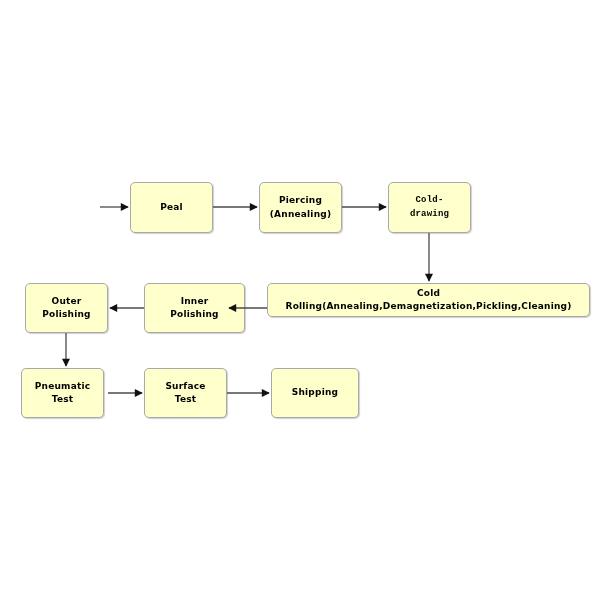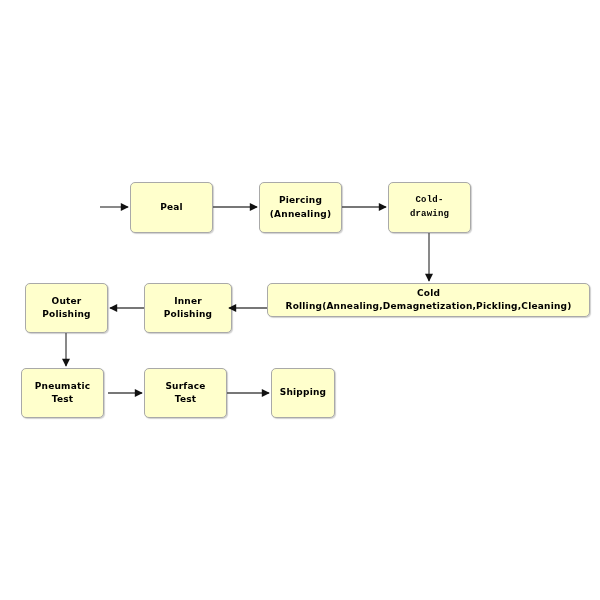--- a/index.html
+++ b/index.html
@@ -48,30 +48,30 @@
 <div class="canvas">
 
   <div class="node" style="left:130px; top:182px; width:83px; height:51px;">Peal</div>
   <div class="node" style="left:259px; top:182px; width:83px; height:51px;">Piercing
 (Annealing)</div>
   <div class="node" style="left:388px; top:182px; width:83px; height:51px;font-family:Liberation Mono, monospace;">Cold-
 drawing</div>
 
   <div class="node" style="left:267px; top:283px; width:323px; height:34px;">Cold
 Rolling(Annealing,Demagnetization,Pickling,Cleaning)</div>
-  <div class="node" style="left:144px; top:283px; width:88px; height:50px;">Inner
+  <div class="node" style="left:144px; top:283px; width:101px; height:50px;">Inner
 Polishing</div>
   <div class="node" style="left:25px;  top:283px; width:83px; height:50px;">Outer
 Polishing</div>
 
   <div class="node" style="left:13px;  top:368px; width:83px; height:50px;margin-left:8px;">Pneumatic
 Test</div>
   <div class="node" style="left:144px; top:368px; width:83px; height:50px;">Surface
 Test</div>
-  <div class="node" style="left:271px; top:368px; width:64px; height:50px;">Shipping</div>
+  <div class="node" style="left:271px; top:368px; width:88px; height:50px;">Shipping</div>
 
   <svg class="edges" viewBox="0 0 600 600" xmlns="http://www.w3.org/2000/svg">
     <defs>
       <marker id="ah" viewBox="0 0 10 10" refX="9" refY="5" markerWidth="9" markerHeight="8" orient="auto" markerUnits="userSpaceOnUse">
         <path d="M0,0 L10,5 L0,10 z" fill="#111111"></path>
       </marker>
     </defs>
     <line x1="100" y1="207" x2="128" y2="207" stroke="#4a4a4a" stroke-width="1.3" marker-end="url(#ah)"></line>
     <line x1="213" y1="207" x2="257" y2="207" stroke="#4a4a4a" stroke-width="1.3" marker-end="url(#ah)"></line>
     <line x1="342" y1="207" x2="386" y2="207" stroke="#4a4a4a" stroke-width="1.3" marker-end="url(#ah)"></line>

